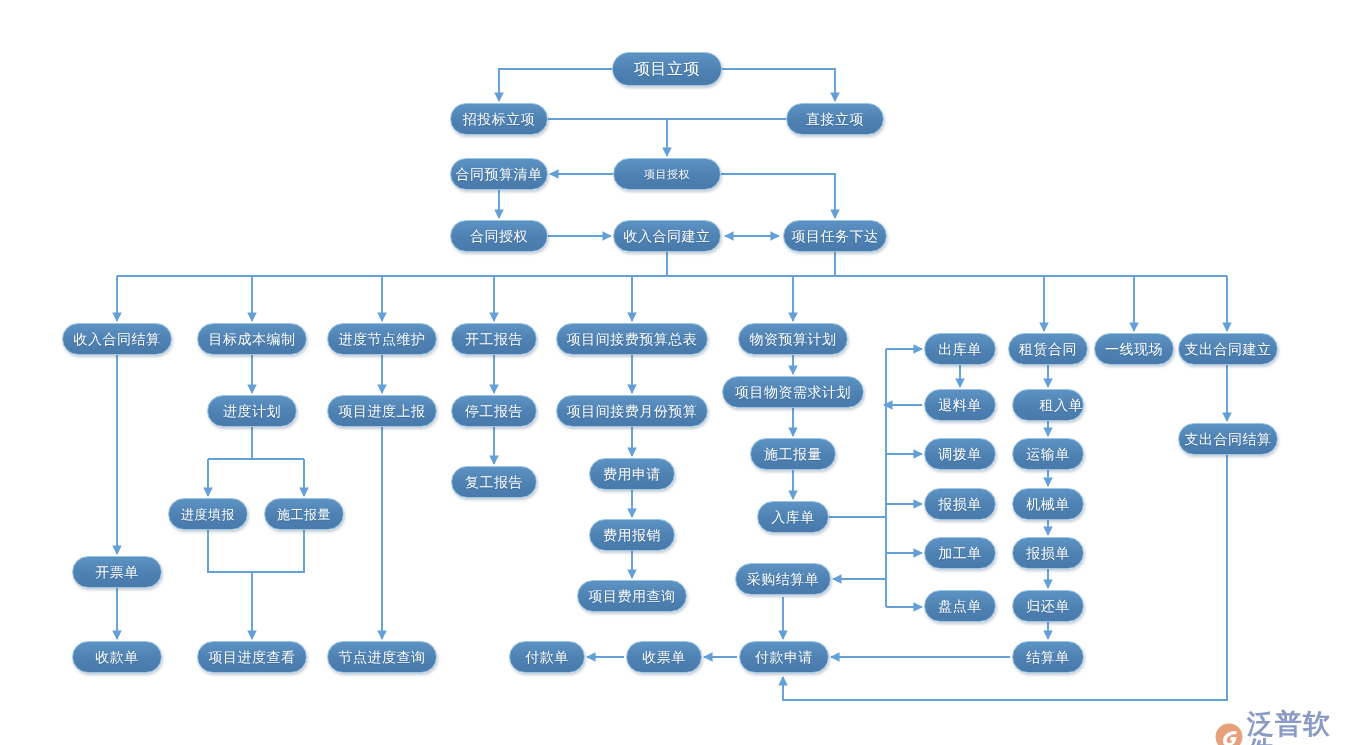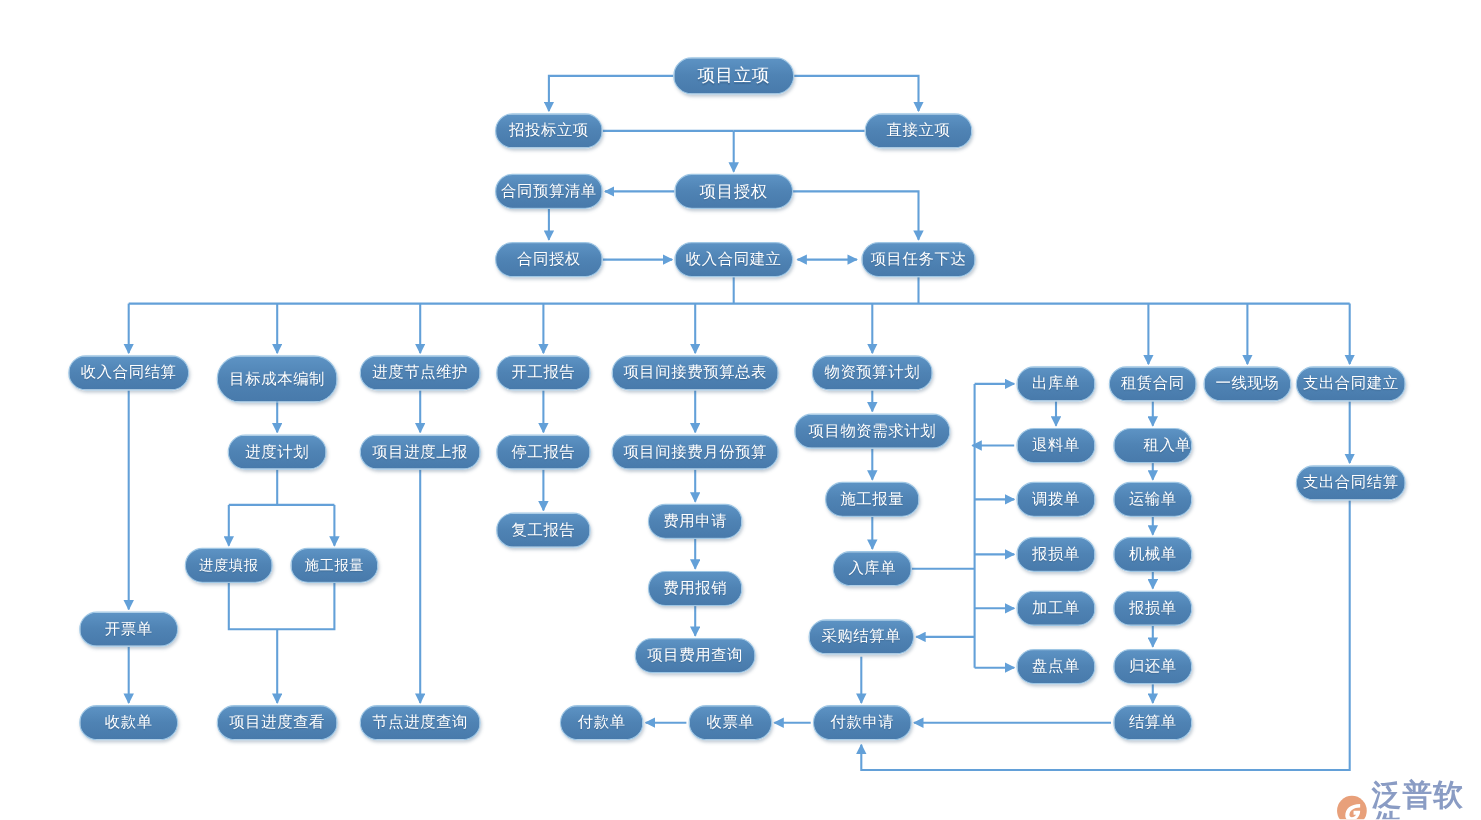--- a/index.html
+++ b/index.html
@@ -180,42 +180,42 @@
       </div>
       <div class="node" style="left: 450px; top: 103px; width: 98px; height: 32px; font-size: 14px;">
         <span>招投标立项</span>
       </div>
       <div class="node" style="left: 786px; top: 103px; width: 98px; height: 32px; font-size: 14px;">
         <span>直接立项</span>
       </div>
       <div class="node" style="left: 450px; top: 158px; width: 98px; height: 32px; font-size: 14px;">
         <span>合同预算清单</span>
       </div>
-      <div class="node" style="left: 613px; top: 158px; width: 108px; height: 32px; font-size: 15px;">
+      <div class="node" style="left: 613px; top: 158px; width: 108px; height: 32px; font-size: 11px;">
         <span>项目授权</span>
       </div>
       <div class="node" style="left: 783px; top: 220px; width: 104px; height: 32px; font-size: 14px;">
         <span>项目任务下达</span>
       </div>
       <div class="node" style="left: 450px; top: 220px; width: 98px; height: 32px; font-size: 14px;">
         <span>合同授权</span>
       </div>
       <div class="node" style="left: 613px; top: 220px; width: 108px; height: 32px; font-size: 14px;">
         <span>收入合同建立</span>
       </div>
       <div class="node" style="left: 62px; top: 323px; width: 110px; height: 32px; font-size: 14px;">
         <span>收入合同结算</span>
       </div>
       <div class="node" style="left: 72px; top: 556px; width: 90px; height: 32px; font-size: 14px;">
         <span>开票单</span>
       </div>
       <div class="node" style="left: 72px; top: 641px; width: 90px; height: 32px; font-size: 14px;">
         <span>收款单</span>
       </div>
-      <div class="node" style="left: 197px; top: 323px; width: 110px; height: 43px; font-size: 14px;">
+      <div class="node" style="left: 197px; top: 323px; width: 110px; height: 32px; font-size: 14px;">
         <span>目标成本编制</span>
       </div>
       <div class="node" style="left: 207px; top: 395px; width: 90px; height: 32px; font-size: 14px;">
         <span>进度计划</span>
       </div>
       <div class="node" style="left: 168px; top: 498px; width: 80px; height: 32px; font-size: 13px;">
         <span>进度填报</span>
       </div>
       <div class="node" style="left: 264px; top: 498px; width: 80px; height: 32px; font-size: 13px;">
         <span>施工报量</span>

